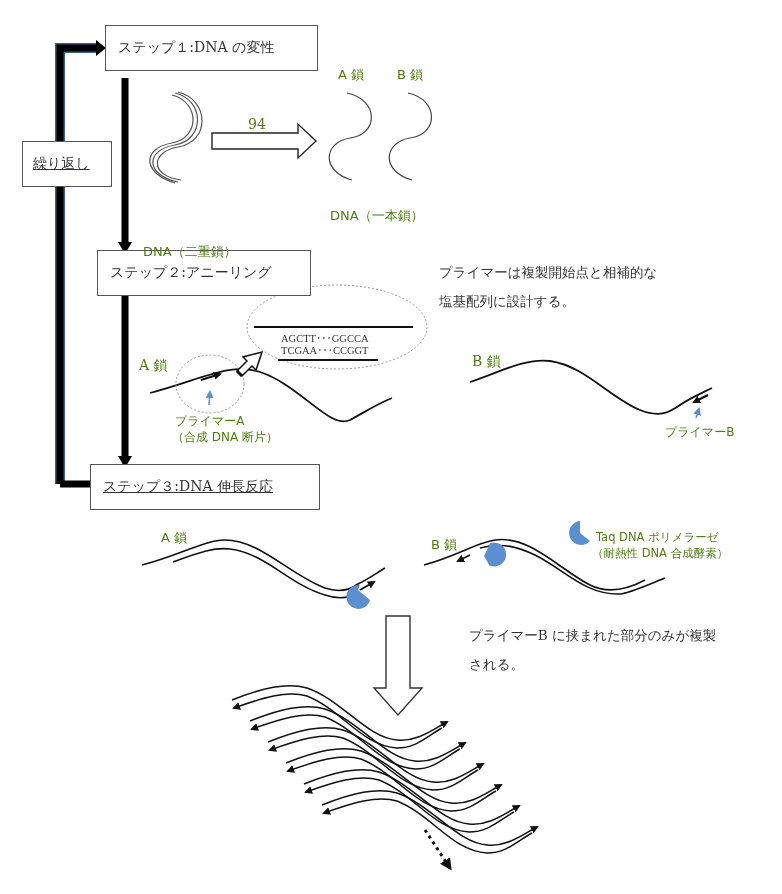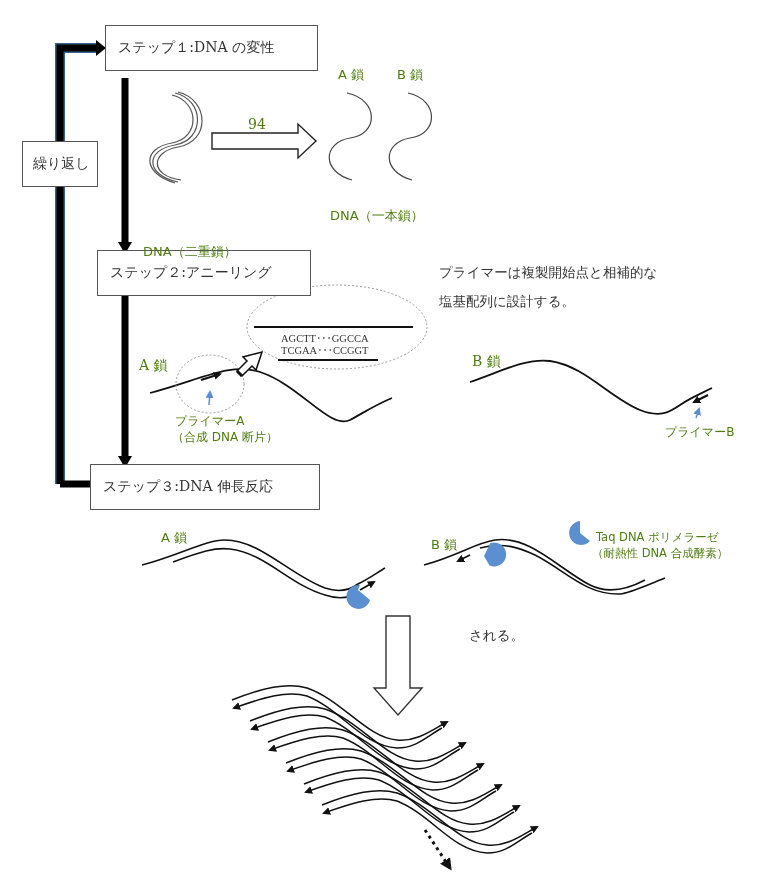--- a/index.html
+++ b/index.html
@@ -137,24 +137,24 @@
       <line x1="425" y1="830" x2="450" y2="868" stroke="#111" stroke-width="3" stroke-dasharray="3,4" marker-end="url(#ahs)"></line>
     </g>
 </svg>
 
 <div class="box" style="left:105px;top:25px;width:213px;height:46px;padding-left:12px;">
   <span>ステップ１:DNA の変性</span>
 </div>
 <div class="box" style="left:97px;top:250px;width:214px;height:46px;padding-left:12px;">
   <span>ステップ２:アニーリング</span>
 </div>
-<div class="box" style="left:90px;top:464px;width:230px;height:46px;padding-left:12px;">
+<div class="box" style="left:90px;top:464px;width:230px;height:46px;padding-left:12px;text-decoration:underline;">
   <span>ステップ３:DNA 伸長反応</span>
 </div>
-<div class="box" style="left:22px;top:141px;width:76px;height:46px;padding-left:10px;">
+<div class="box" style="left:22px;top:141px;width:90px;height:46px;padding-left:10px;text-decoration:underline;">
   <span>繰り返し</span>
 </div>
 
 <span class="txt serif" style="left:240px;top:116px;font-size:14px;margin-left:8px;">94</span>
 <span class="txt sans" style="left:338px;top:66px;font-size:13px;">A 鎖</span>
 <span class="txt sans" style="left:397px;top:66px;font-size:13px;">B 鎖</span>
 <span class="txt sans" style="left:143px;top:207px;font-size:13px;margin-top:36px;">DNA（二重鎖）</span>
 <span class="txt sans" style="left:330px;top:207px;font-size:13px;">DNA（一本鎖）</span>
 
 <span class="txt serif" style="left:139px;top:357px;font-size:14px;">A 鎖</span>
@@ -170,14 +170,15 @@
   <div>プライマーは複製開始点と相補的な</div>
   <div>塩基配列に設計する。</div>
 </div>
 
 <span class="txt sans" style="left:161px;top:529px;font-size:13px;">A 鎖</span>
 <span class="txt sans" style="left:431px;top:536px;font-size:13px;">B 鎖</span>
 <span class="txt sans" style="left:596px;top:530px;font-size:11.5px;">Taq DNA ポリメラーゼ</span>
 <span class="txt sans" style="left:592px;top:546px;font-size:11.5px;">（耐熱性 DNA 合成酵素）</span>
 
 <div class="note" style="left:469px;top:621px;">
+  <div>プライマーB に挟まれた部分のみが複製</div>
   <div>される。</div>
 </div>
 
 </body></html>

